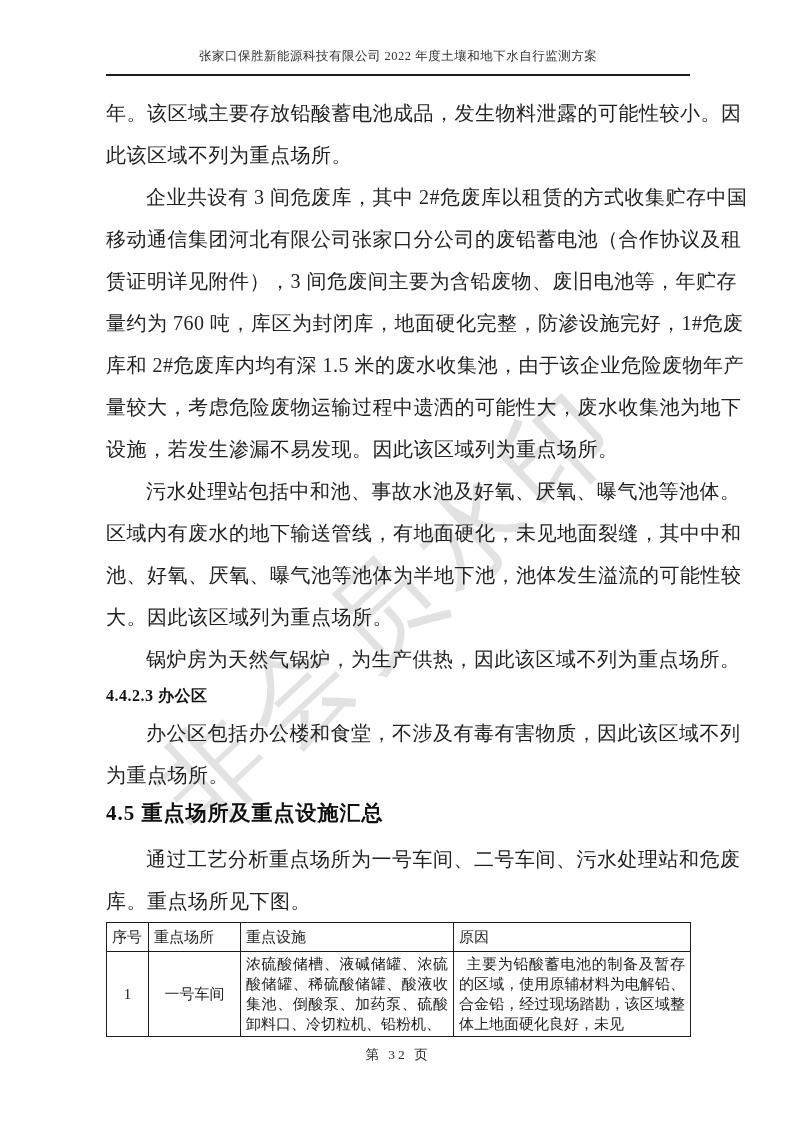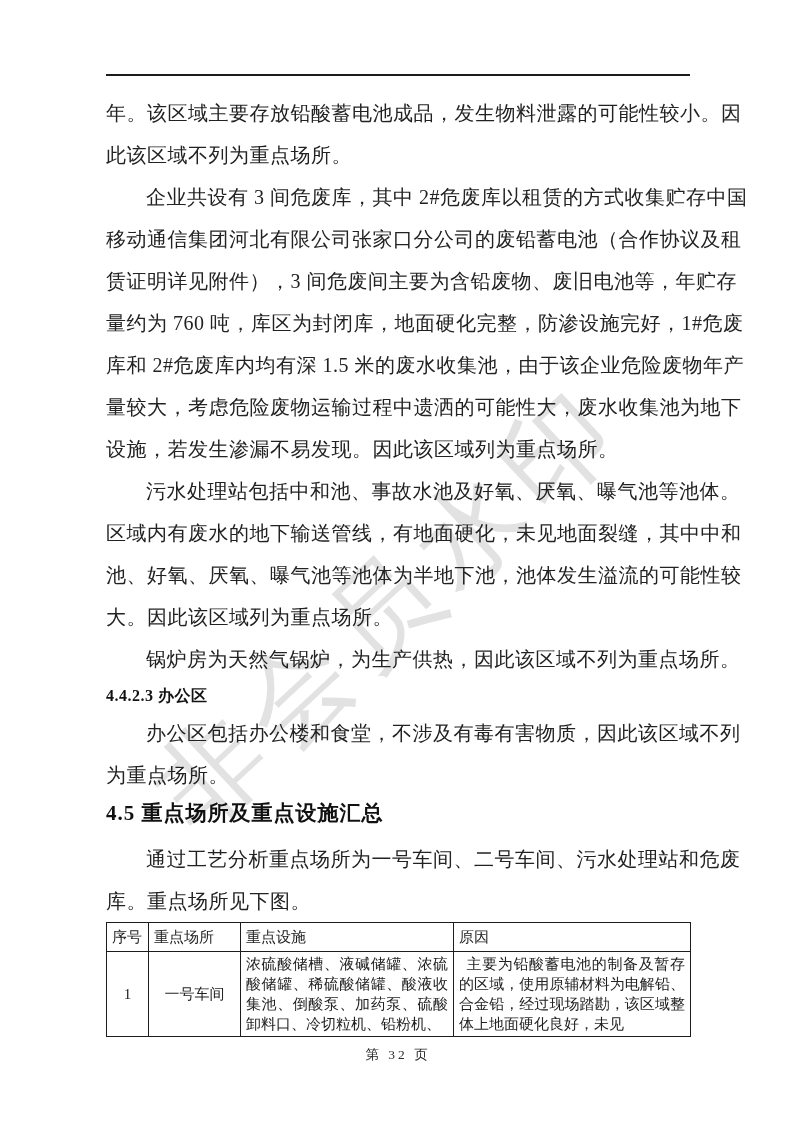--- a/index.html
+++ b/index.html
@@ -114,20 +114,21 @@
     z-index: 1;
   }
 </style>
 </head>
 <body>
 
 <div class="page">
 
   <div class="watermark">非会员水印</div>
 
+  <div class="doc-header">张家口保胜新能源科技有限公司 2022 年度土壤和地下水自行监测方案</div>
   <div class="header-rule"></div>
 
   <div class="content">
 
     <div class="bl">年。该区域主要存放铅酸蓄电池成品，发生物料泄露的可能性较小。因</div>
     <div class="bl">此该区域不列为重点场所。</div>
 
     <div class="bl ind">企业共设有 3 间危废库，其中 2#危废库以租赁的方式收集贮存中国</div>
     <div class="bl">移动通信集团河北有限公司张家口分公司的废铅蓄电池（合作协议及租</div>
     <div class="bl">赁证明详见附件），3 间危废间主要为含铅废物、废旧电池等，年贮存</div>

